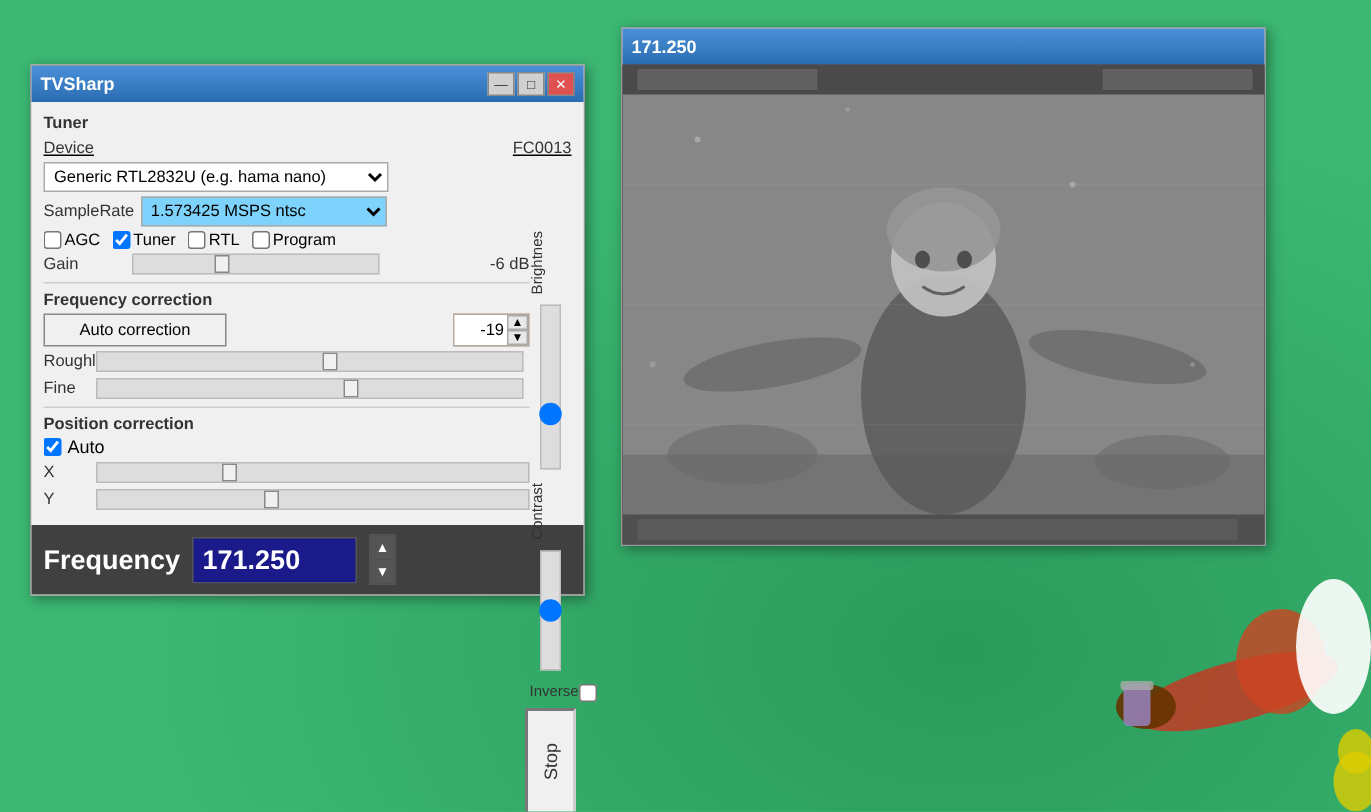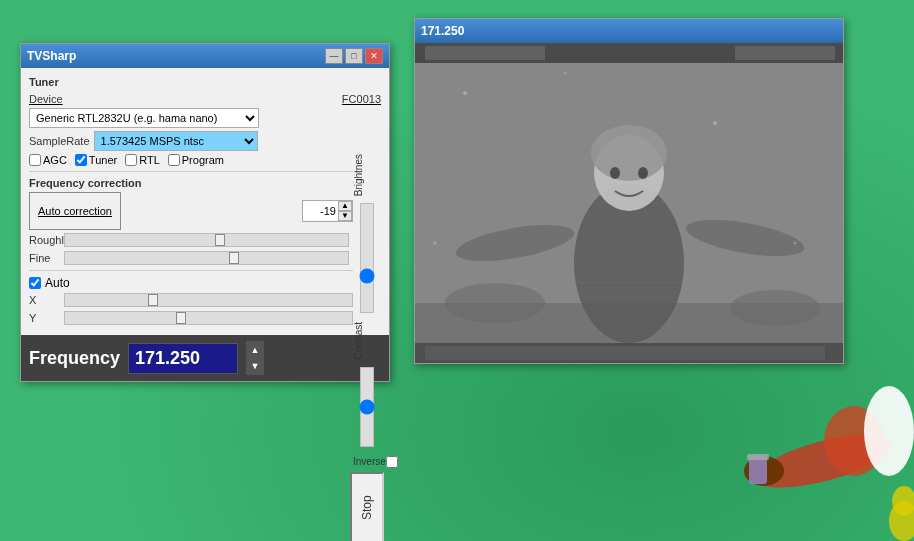--- a/index.html
+++ b/index.html
@@ -127,27 +127,26 @@
       background: #ccc;
       margin: 5px 0;
     }
 
     
     .freq-section {
       margin-top: 4px;
     }
 
     .auto-correction-btn {
-      padding: 2px 8px;
+      padding: 2px 23px;
       font-size: 11px;
       background: #f0f0f0;
       border: 1px solid #888;
       cursor: pointer;
-      height: 38px;
-      text-decoration: underline;
+      height: 22px;
     }
 
     .spinbox {
       display: flex;
       align-items: center;
       border: 1px solid #aaa;
       background: #fdba74;
     }
 
     .spinbox-input {
@@ -394,20 +393,25 @@
           <div class="checkbox-item">
             <input type="checkbox" style="">
             <span>RTL</span>
           </div>
           <div class="checkbox-item">
             <input type="checkbox" style="">
             <span>Program</span>
           </div>
         </div>
 
+        <div class="gain-row">
+          <span class="label-text">Gain</span>
+          <input type="range" class="gain-hslider" min="0" max="100" value="35" style="">
+          <span class="value-text">-6 dB</span>
+        </div>
 
         <div class="divider"></div>
 
         <div class="freq-section">
           <div class="section-header">Frequency correction</div>
           <div class="row" style="margin-top:3px;">
             <button class="auto-correction-btn">Auto correction</button>
             <div style="margin-left:auto;">
               <div class="spinbox">
                 <input type="text" class="spinbox-input" value="-19" style="">
@@ -426,20 +430,21 @@
 
           <div class="slider-row">
             <span class="slider-row-label">Fine</span>
             <input type="range" class="hslider-freq" min="0" max="100" value="60" style="">
           </div>
         </div>
 
         <div class="divider"></div>
 
         <div class="pos-section">
+          <div class="section-header">Position correction</div>
           <div class="row" style="margin-top:2px;">
             <input type="checkbox" checked="" style="">
             <span>Auto</span>
           </div>
 
           <div class="slider-row">
             <span class="slider-row-label">X</span>
             <input type="range" class="pos-slider" min="0" max="100" value="30" style="">
           </div>
 

